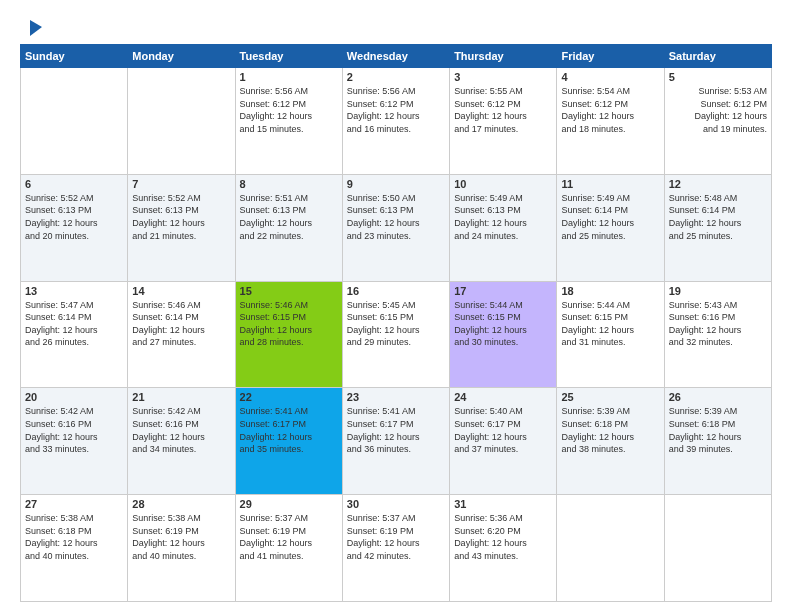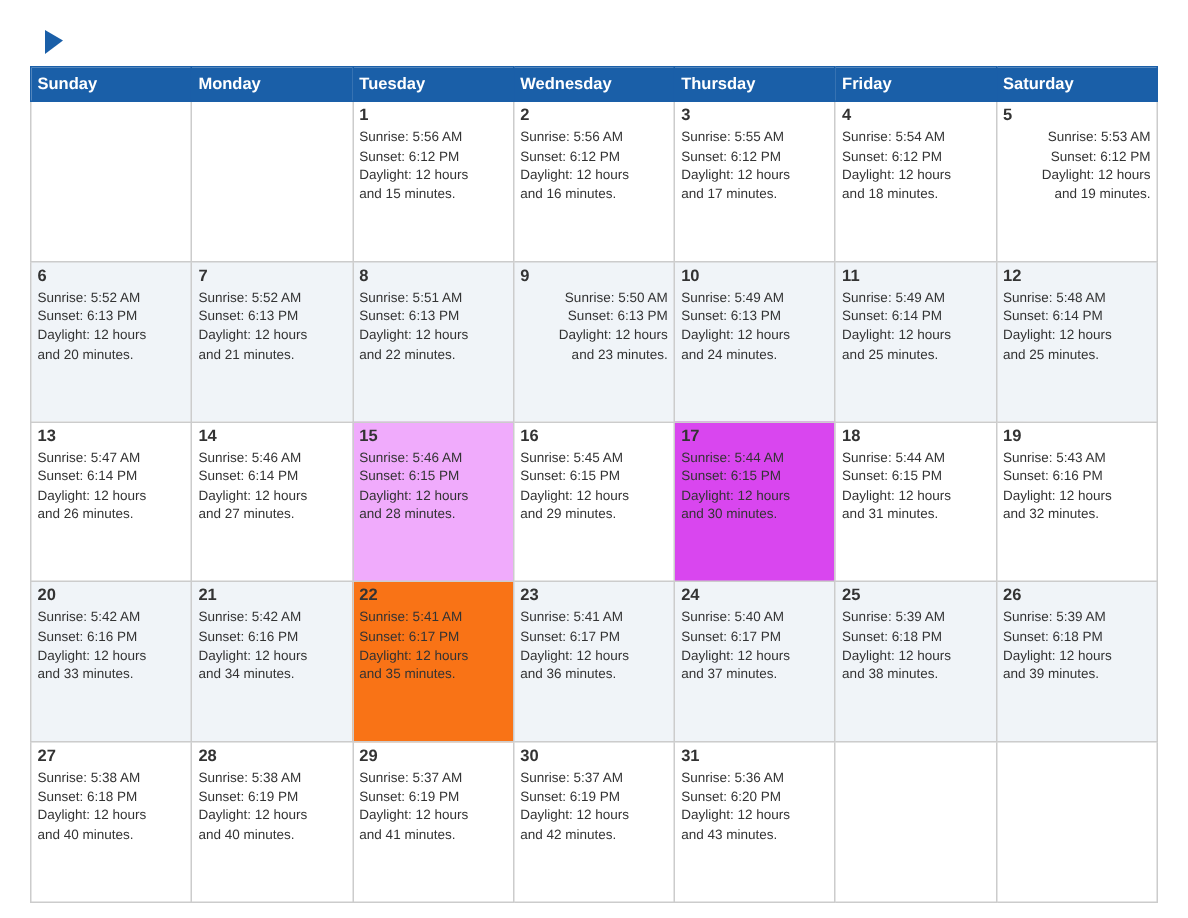--- a/index.html
+++ b/index.html
@@ -178,21 +178,21 @@
           </td>
           <td style="background: rgb(240, 244, 248);">
             <span class="day-num">8</span>
             <div class="day-info" style="white-space: pre-line;">Sunrise: 5:51 AM
 Sunset: 6:13 PM
 Daylight: 12 hours
 and 22 minutes.</div>
           </td>
           <td style="background: rgb(240, 244, 248);">
             <span class="day-num">9</span>
-            <div class="day-info" style="white-space: pre-line; text-align: right;">Sunrise: 5:50 AM
+            <div class="day-info" style="white-space: pre-line;">Sunrise: 5:50 AM
 Sunset: 6:13 PM
 Daylight: 12 hours
 and 23 minutes.</div>
           </td>
           <td style="background: rgb(240, 244, 248);">
             <span class="day-num">10</span>
             <div class="day-info" style="white-space: pre-line;">Sunrise: 5:49 AM
 Sunset: 6:13 PM
 Daylight: 12 hours
 and 24 minutes.</div>
@@ -220,35 +220,35 @@
 Daylight: 12 hours
 and 26 minutes.</div>
           </td>
           <td style="background: rgb(255, 255, 255);">
             <span class="day-num">14</span>
             <div class="day-info" style="white-space: pre-line;">Sunrise: 5:46 AM
 Sunset: 6:14 PM
 Daylight: 12 hours
 and 27 minutes.</div>
           </td>
-          <td style="background: #f0abfc;">
+          <td style="background: #84cc16;">
             <span class="day-num">15</span>
             <div class="day-info" style="white-space: pre-line;">Sunrise: 5:46 AM
 Sunset: 6:15 PM
 Daylight: 12 hours
 and 28 minutes.</div>
           </td>
           <td style="background: rgb(255, 255, 255);">
             <span class="day-num">16</span>
             <div class="day-info" style="white-space: pre-line;">Sunrise: 5:45 AM
 Sunset: 6:15 PM
 Daylight: 12 hours
 and 29 minutes.</div>
           </td>
-          <td style="background: #d946ef;">
+          <td style="background: #c4b5fd;">
             <span class="day-num">17</span>
             <div class="day-info" style="white-space: pre-line;">Sunrise: 5:44 AM
 Sunset: 6:15 PM
 Daylight: 12 hours
 and 30 minutes.</div>
           </td>
           <td style="background: rgb(255, 255, 255);">
             <span class="day-num">18</span>
             <div class="day-info" style="white-space: pre-line;">Sunrise: 5:44 AM
 Sunset: 6:15 PM
@@ -271,21 +271,21 @@
 Daylight: 12 hours
 and 33 minutes.</div>
           </td>
           <td style="background: rgb(240, 244, 248);">
             <span class="day-num">21</span>
             <div class="day-info" style="white-space: pre-line;">Sunrise: 5:42 AM
 Sunset: 6:16 PM
 Daylight: 12 hours
 and 34 minutes.</div>
           </td>
-          <td style="background: #f97316; margin-left: 48px;">
+          <td style="background: #0ea5e9; margin-left: 48px;">
             <span class="day-num">22</span>
             <div class="day-info" style="white-space: pre-line;">Sunrise: 5:41 AM
 Sunset: 6:17 PM
 Daylight: 12 hours
 and 35 minutes.</div>
           </td>
           <td style="background: rgb(240, 244, 248);">
             <span class="day-num">23</span>
             <div class="day-info" style="white-space: pre-line;">Sunrise: 5:41 AM
 Sunset: 6:17 PM

